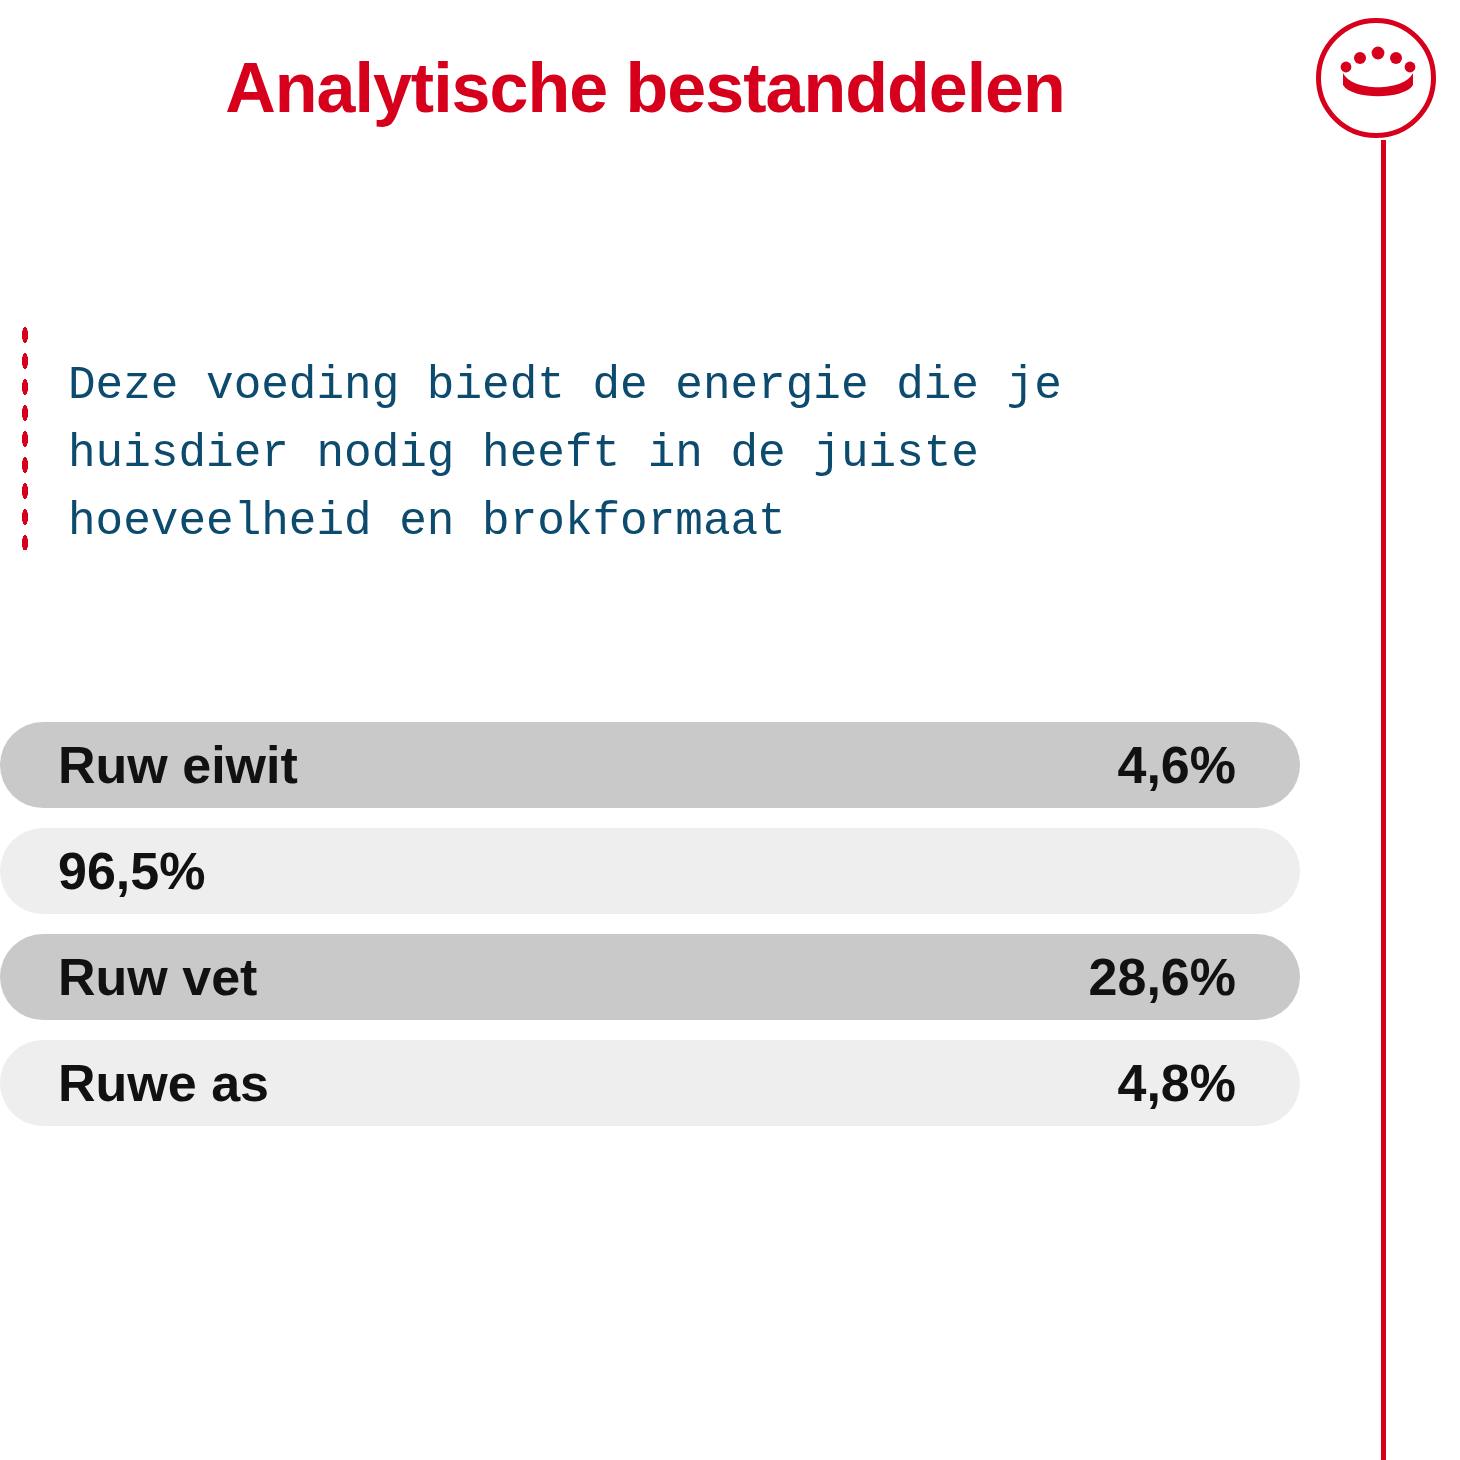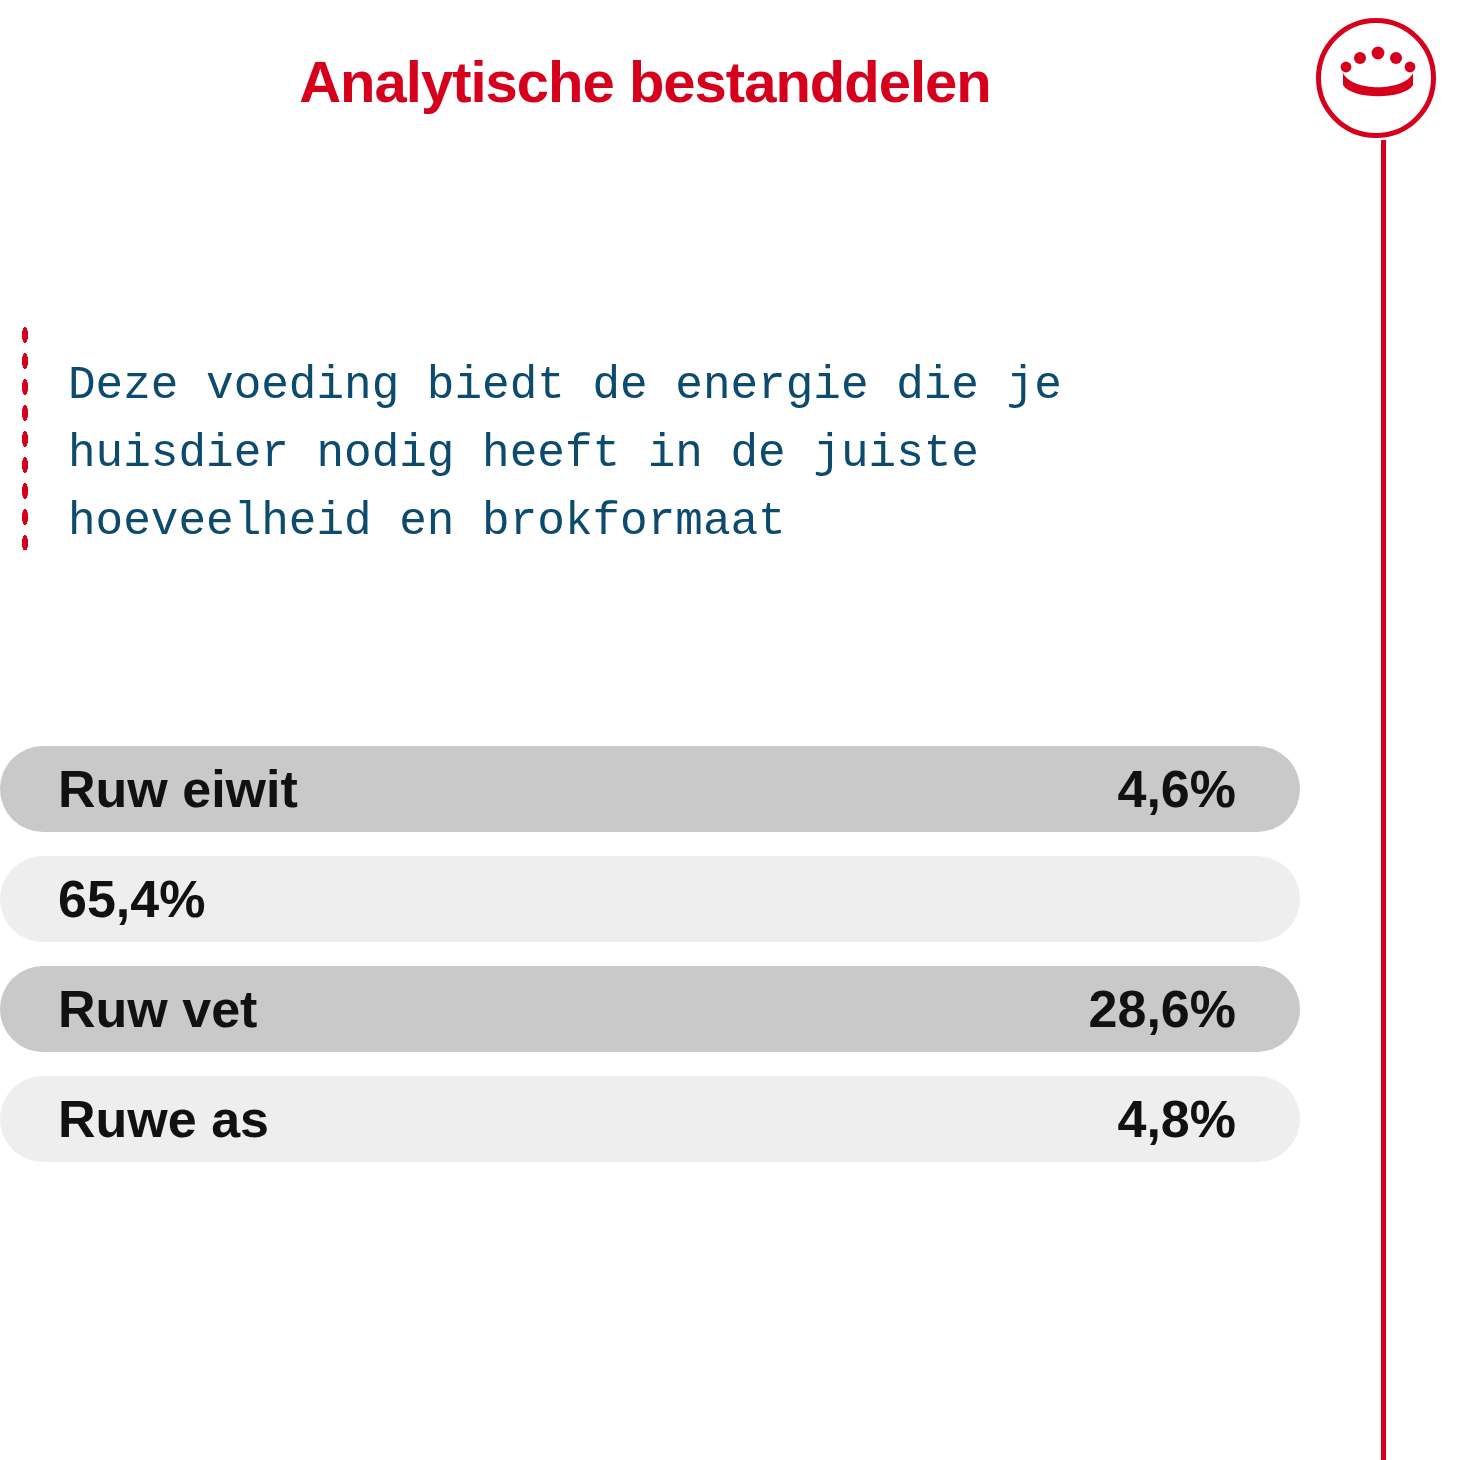--- a/index.html
+++ b/index.html
@@ -52,21 +52,21 @@
   }
 
   
   .title {
     position: absolute;
     top: 52px;
     left: 0;
     width: 1290px;
     text-align: center;
     color: #D6001C;
-    font-size: 58px;
+    font-size: 70px;
     font-weight: bold;
     letter-spacing: -1px;
     font-family: "Liberation Sans", sans-serif;
     line-height: 1.05;
   }
 
   
   .dotted-accent {
     position: absolute;
     top: 322px;
@@ -103,21 +103,20 @@
     display: flex;
     align-items: center;
     justify-content: space-between;
     padding: 0 64px 0 58px;
     box-sizing: border-box;
     margin-bottom: 20px;
     font-size: 52px;
     font-weight: bold;
     color: #111111;
     font-family: "Liberation Sans", sans-serif;
-    margin-top: 24px;
   }
   .row.dark  { background: #c9c9c9; }
   .row.light { background: #eeeeee; }
   .row .label { white-space: nowrap; }
   .row .value { white-space: nowrap; }
 </style>
 </head>
 <body>
 
 <div class="logo-wrap">
@@ -139,21 +138,21 @@
 <div class="dotted-accent"></div>
 
 <div class="intro">Deze voeding biedt de energie die je huisdier nodig heeft in de juiste hoeveelheid en brokformaat</div>
 
 <div class="rows">
   <div class="row dark">
     <span class="label">Ruw eiwit</span>
     <span class="value">4,6%</span>
   </div>
   <div class="row light">
-    <span class="value">65,4%</span>
+    <span class="value">96,5%</span>
   </div>
   <div class="row dark">
     <span class="label">Ruw vet</span>
     <span class="value">28,6%</span>
   </div>
   <div class="row light">
     <span class="label">Ruwe as</span>
     <span class="value">4,8%</span>
   </div>
 </div>

